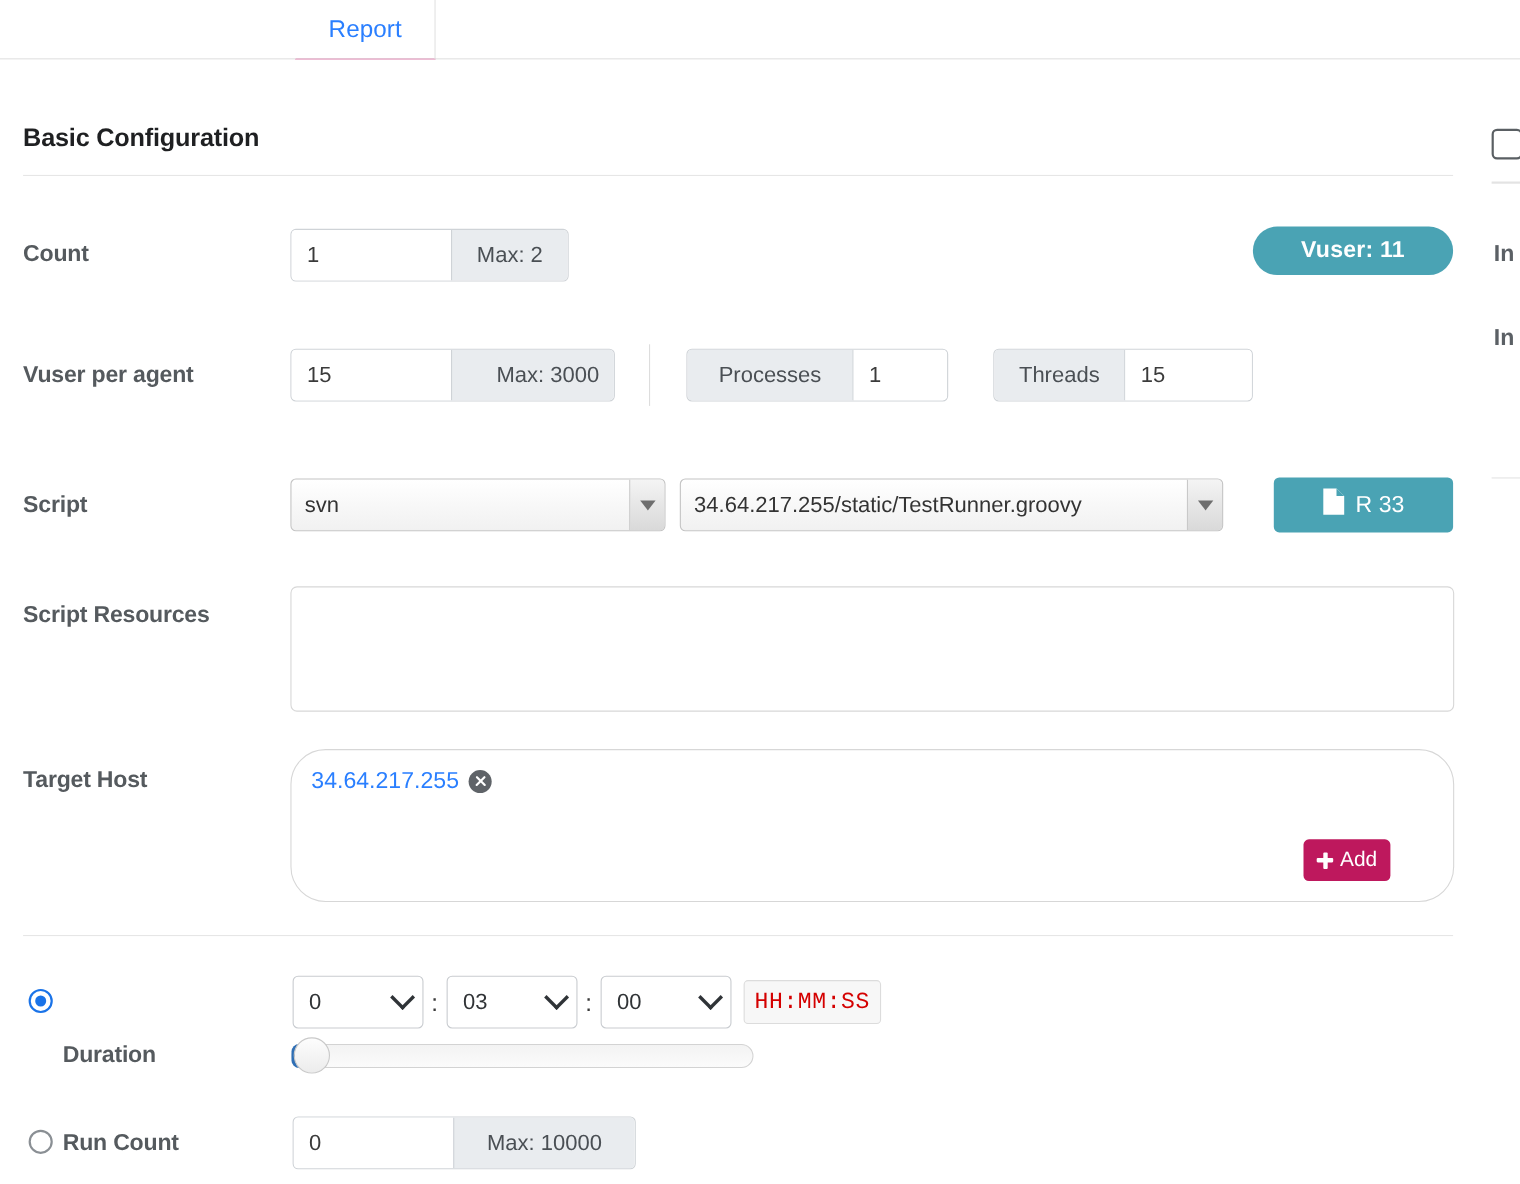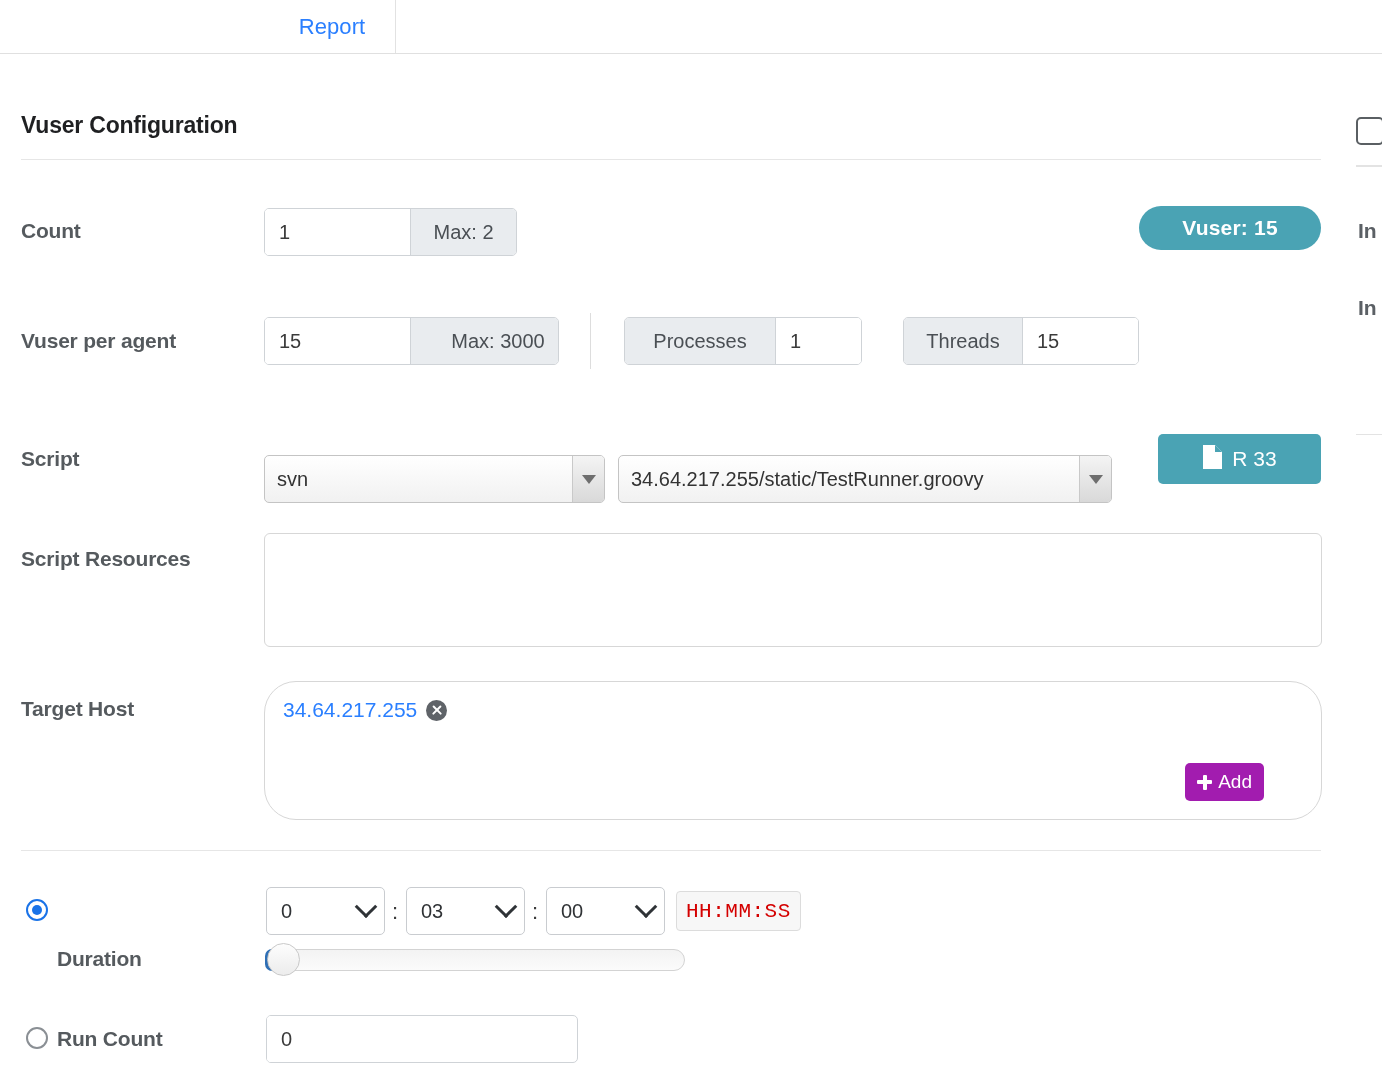--- a/index.html
+++ b/index.html
@@ -158,21 +158,20 @@
     position: absolute;
     height: 48px;
     box-sizing: border-box;
     border: 1px solid #c4c4c4;
     border-radius: 5px;
     background: linear-gradient(to bottom, #ffffff 0%, #f1f1f1 100%);
     display: flex;
     align-items: center;
     cursor: pointer;
     overflow: hidden;
-    margin-top: 20px;
   }
   .sel .selval {
     flex: 1;
     padding: 0 12px;
     font-size: 20px;
     color: #333;
     white-space: nowrap;
     overflow: hidden;
   }
   .sel .selarrow {
@@ -245,21 +244,21 @@
     border-radius: 1px;
   }
   .x-circle:before { transform: rotate(45deg); }
   .x-circle:after  { transform: rotate(-45deg); }
 
   .add-btn {
     position: absolute;
     height: 38px;
     padding: 0 12px;
     border-radius: 5px;
-    background: #a21caf;
+    background: #be185d;
     color: #fff;
     display: flex;
     align-items: center;
     gap: 6px;
     font-size: 19px;
     cursor: pointer;
   }
   .plus {
     position: relative;
     width: 15px; height: 15px;
@@ -392,30 +391,30 @@
 </style>
 </head>
 <body>
 
 <div class="tabbar">
   <div class="tab inactive">
     <span>Report</span>
   </div>
 </div>
 
-<div class="section-title">Vuser Configuration</div>
+<div class="section-title">Basic Configuration</div>
 <div class="hr hr-top"></div>
 
 <div class="row-label" style="left:21px; top:219px;">Count</div>
 <div class="igroup" style="left:264px; top:208px; width:253px;">
   <input class="fld" style="width: 145px;" value="1">
   <div class="addon" style="width:107px;">Max: 2</div>
 </div>
 <div class="pill" style="left:1139px; top:206px; width:182px; height:44px;">
-  <span>Vuser: 15</span>
+  <span>Vuser: 11</span>
 </div>
 
 <div class="row-label" style="left:21px; top:329px;">Vuser per agent</div>
 <div class="igroup" style="left:264px; top:317px; width:295px;">
   <input class="fld" style="width: 145px;" value="15">
   <div class="addon" style="width:149px;padding-left:42px;">Max: 3000</div>
 </div>
 <div class="vdiv" style="left:590px; top:313px; height:56px;"></div>
 <div class="igroup" style="left:624px; top:317px; width:238px;">
   <div class="addon left" style="width:152px;">Processes</div>
@@ -486,19 +485,20 @@
 <div class="hhmmss" style="left:676px; top:891px;">HH:MM:SS</div>
 
 <div class="slider-track" style="left:265px; top:949px; width:420px;"></div>
 <div class="slider-fill" style="left:265px; top:949px; width:14px;"></div>
 <div class="slider-handle" style="left:267px; top:943px;"></div>
 
 <span class="radio" style="left:26px; top:1027px;"></span>
 <div class="row-label" style="left:57px; top:1027px;">Run Count</div>
 <div class="igroup" style="left:266px; top:1015px; width:312px;">
   <input class="fld" style="width: 145px;" value="0">
+  <div class="addon" style="width:166px;">Max: 10000</div>
 </div>
 
 <span class="rpanel-check" style="left:1356px; top:117px;"></span>
 <div class="rpanel-hr" style="left:1356px; top:165px; width:26px;"></div>
 <div class="rpanel-lbl" style="left:1358px; top:219px;">In</div>
 <div class="rpanel-lbl" style="left:1358px; top:296px;">In</div>
 <div class="rpanel-hr" style="left:1356px; top:434px; width:26px; height:1px;"></div>
 
 </body></html>

